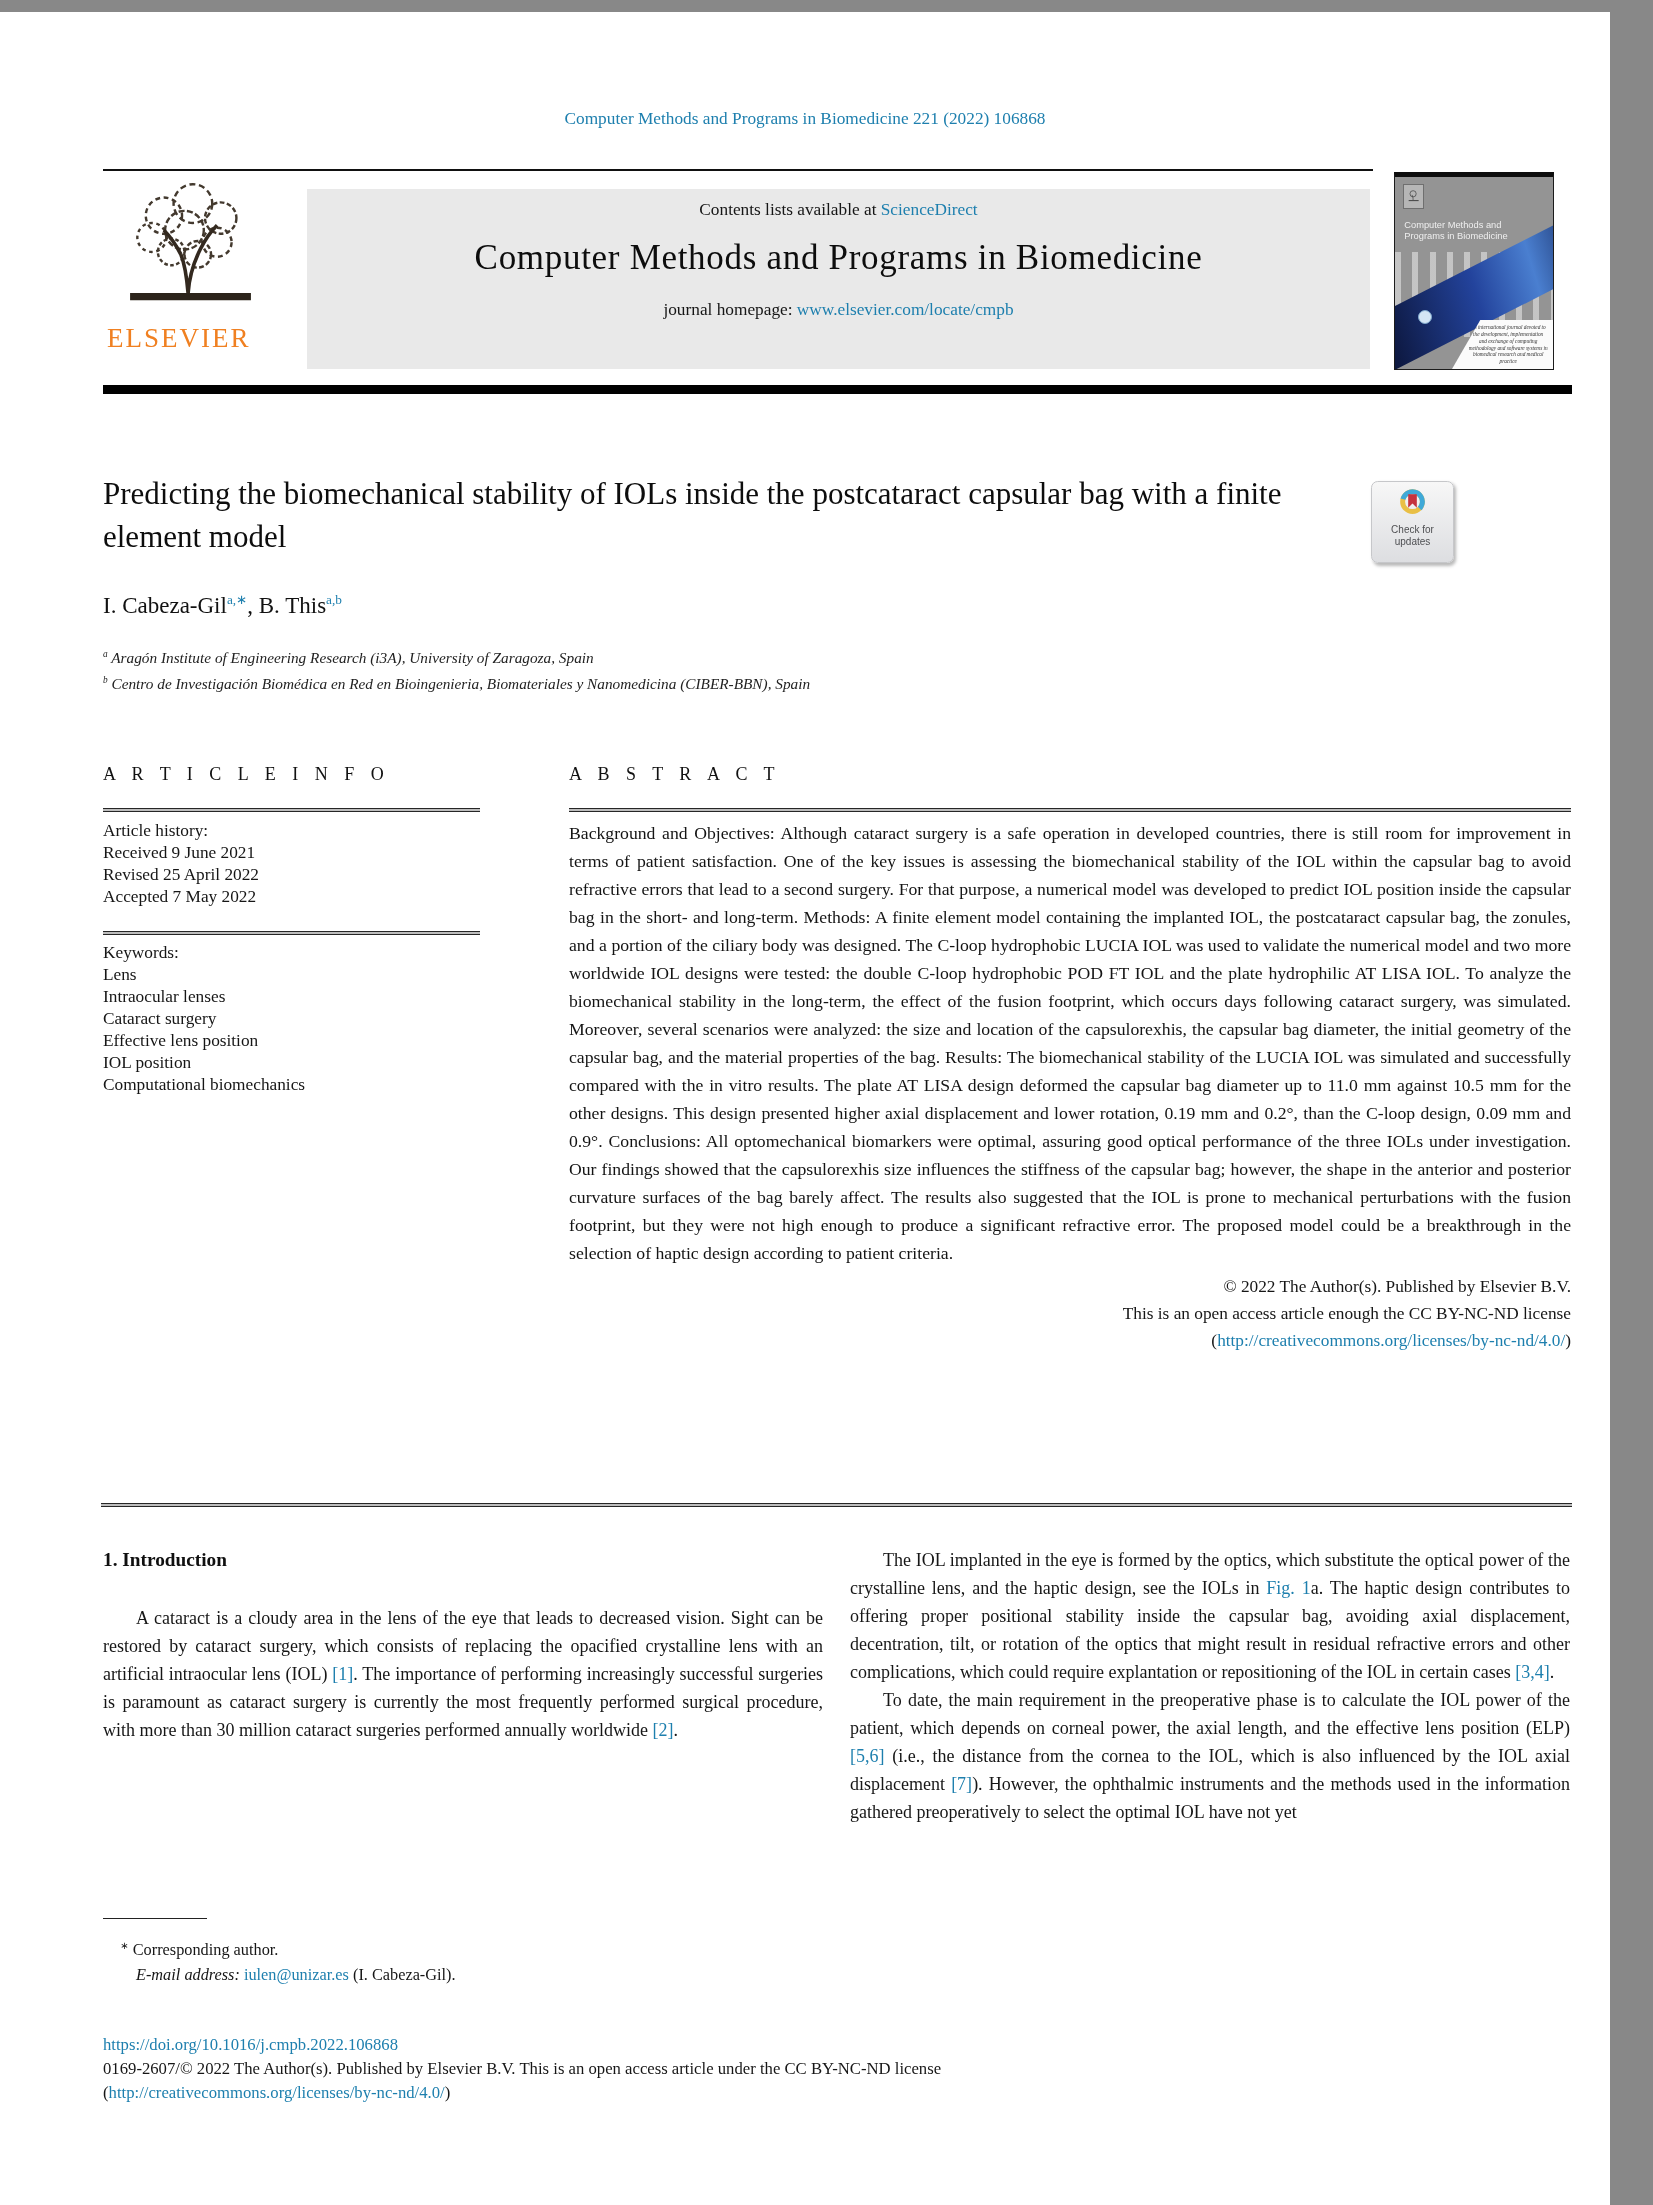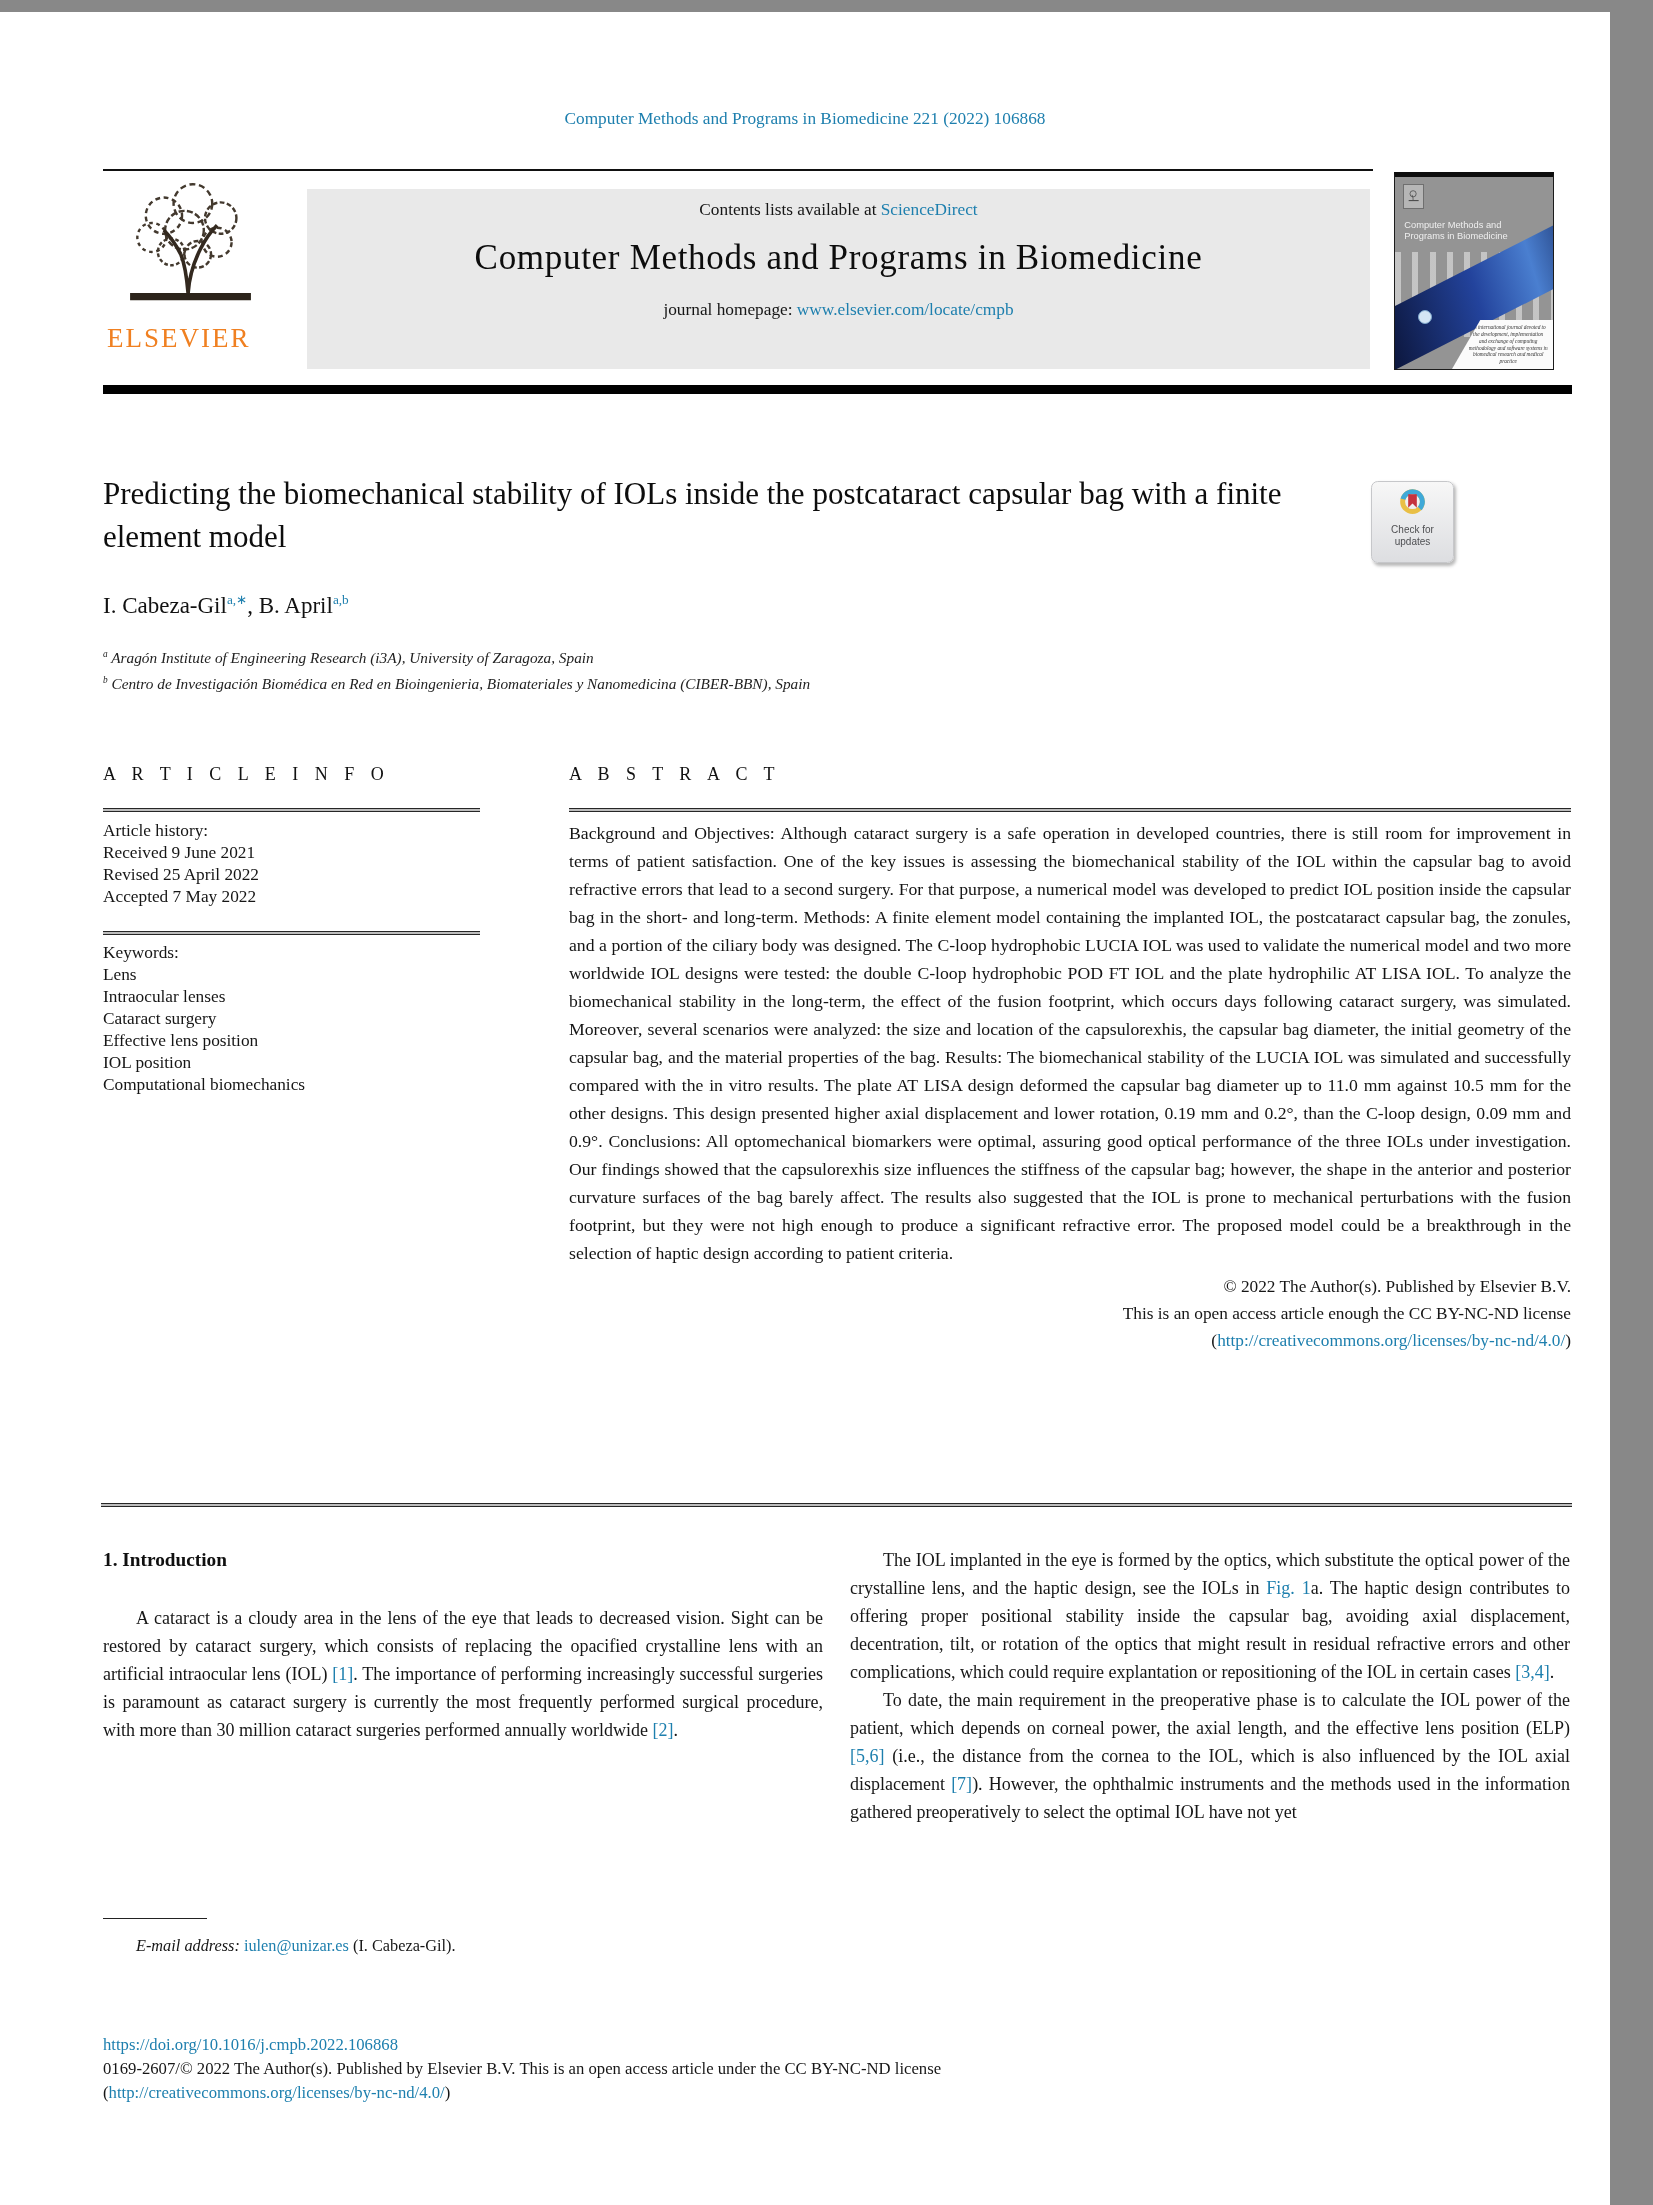--- a/index.html
+++ b/index.html
@@ -160,21 +160,21 @@
         <circle cx="30" cy="27" r="16" fill="none" stroke="#3fa9d8" stroke-width="8" stroke-dasharray="58 43" transform="rotate(-165 30 27)"></circle>
         <path d="M23,15 h14 v22 l-7,-7 l-7,7 z" fill="#c5333e"></path>
       </svg>
     </span>
     <div class="badge-text">
       <div>Check for</div>
       <div>updates</div>
     </div>
   </div>
 
-  <div class="authors"><span>I. Cabeza-Gil</span><span class="sup">a,∗</span><span>, </span><span>B. April</span><span class="sup">a,b</span></div>
+  <div class="authors"><span>I. Cabeza-Gil</span><span class="sup">a,∗</span><span>, </span><span>B. This</span><span class="sup">a,b</span></div>
 
   <div class="affiliations">
     <div><span class="sup">a</span><span> Aragón Institute of Engineering Research (i3A), University of Zaragoza, Spain</span></div>
     <div><span class="sup">b</span><span> Centro de Investigación Biomédica en Red en Bioingenieria, Biomateriales y Nanomedicina (CIBER-BBN), Spain</span></div>
   </div>
 
   <div class="info-col">
     <div class="col-heading">A R T I C L E   I N F O</div>
     <div class="dbl-rule"></div>
     <div class="hist-label">Article history:</div>
@@ -209,20 +209,21 @@
     <p class="body-p"><span>A cataract is a cloudy area in the lens of the eye that leads to decreased vision. Sight can be restored by cataract surgery, which consists of replacing the opacified crystalline lens with an artificial intraocular lens (IOL) </span><a class="link">[1]</a><span>. The importance of performing increasingly successful surgeries is paramount as cataract surgery is currently the most frequently performed surgical procedure, with more than 30 million cataract surgeries performed annually worldwide </span><a class="link">[2]</a><span>.</span></p>
   </div>
 
   <div class="col-right">
     <p class="body-p"><span>The IOL implanted in the eye is formed by the optics, which substitute the optical power of the crystalline lens, and the haptic design, see the IOLs in </span><a class="link">Fig. 1</a><span>a. The haptic design contributes to offering proper positional stability inside the capsular bag, avoiding axial displacement, decentration, tilt, or rotation of the optics that might result in residual refractive errors and other complications, which could require explantation or repositioning of the IOL in certain cases </span><a class="link">[3,4]</a><span>.</span></p>
     <p class="body-p"><span>To date, the main requirement in the preoperative phase is to calculate the IOL power of the patient, which depends on corneal power, the axial length, and the effective lens position (ELP) </span><a class="link">[5,6]</a><span> (i.e., the distance from the cornea to the IOL, which is also influenced by the IOL axial displacement </span><a class="link">[7]</a><span>). However, the ophthalmic instruments and the methods used in the information gathered preoperatively to select the optimal IOL have not yet</span></p>
   </div>
 
   <div class="footnote">
     <div class="fn-rule"></div>
+    <div class="fn-line"><span class="star">∗</span><span> Corresponding author.</span></div>
     <div class="fn-line fn-line2"><span class="em-label">E-mail address:</span><a class="link"> iulen@unizar.es</a><span> (I. Cabeza-Gil).</span></div>
   </div>
 
   <div class="footer">
     <div><a class="link">https://doi.org/10.1016/j.cmpb.2022.106868</a></div>
     <div>0169-2607/© 2022 The Author(s). Published by Elsevier B.V. This is an open access article under the CC BY-NC-ND license</div>
     <div><span>(</span><a class="link">http://creativecommons.org/licenses/by-nc-nd/4.0/</a><span>)</span></div>
   </div>
 
 </div>

